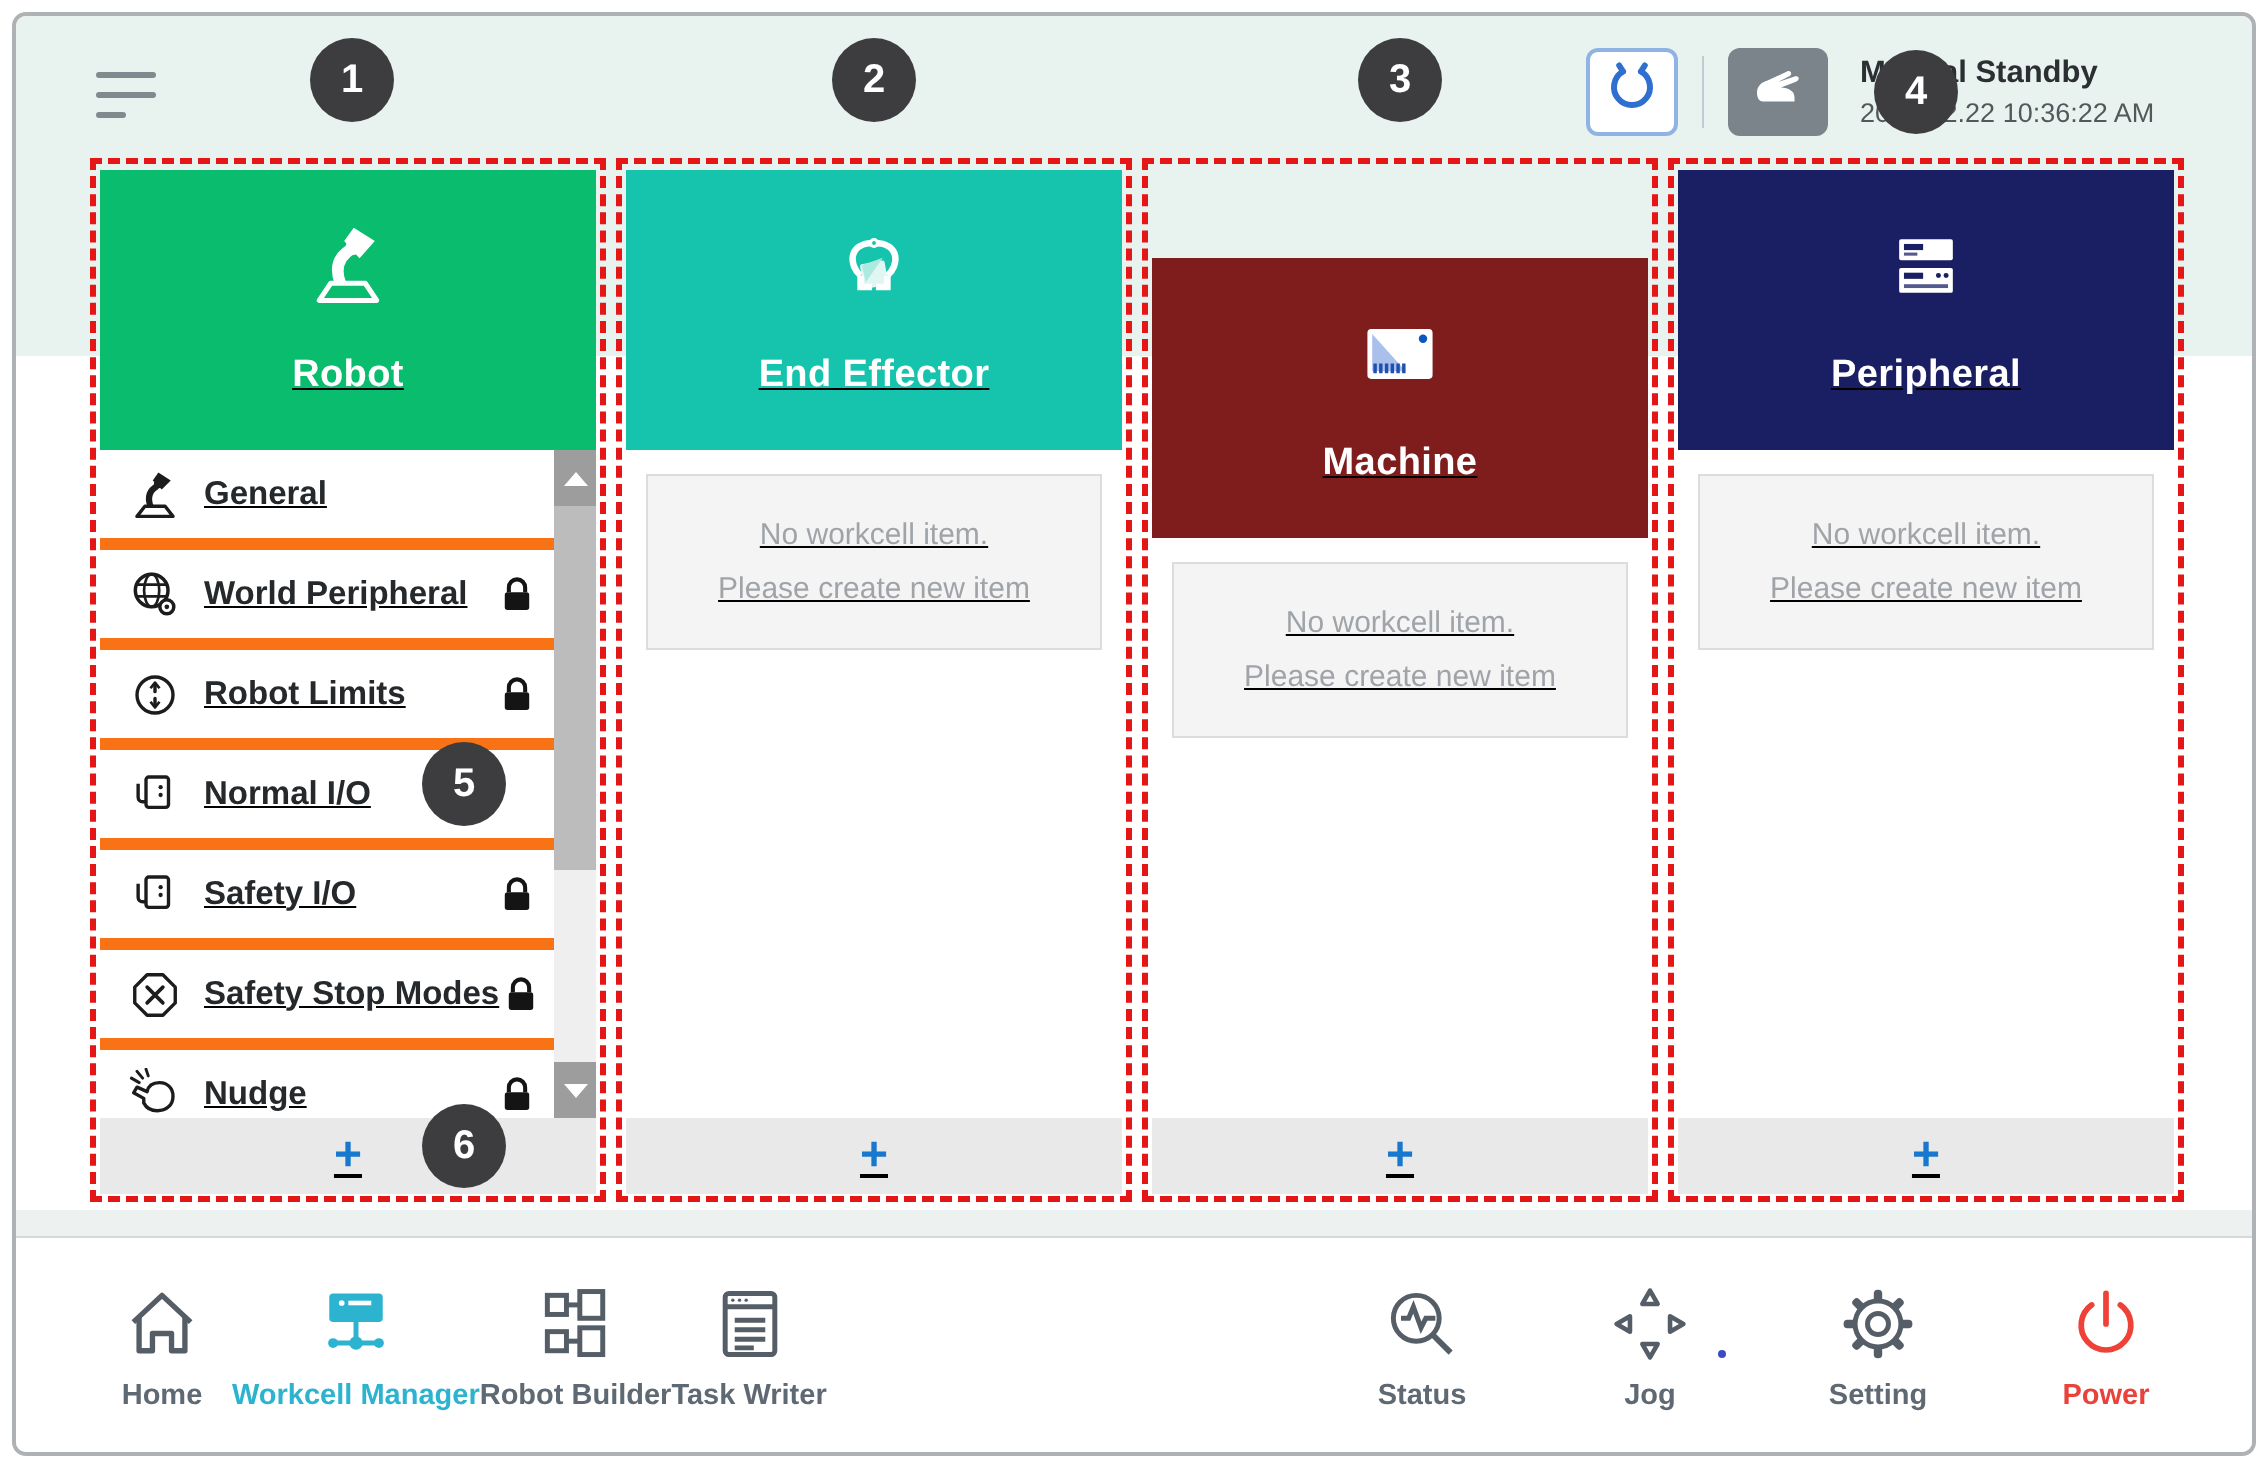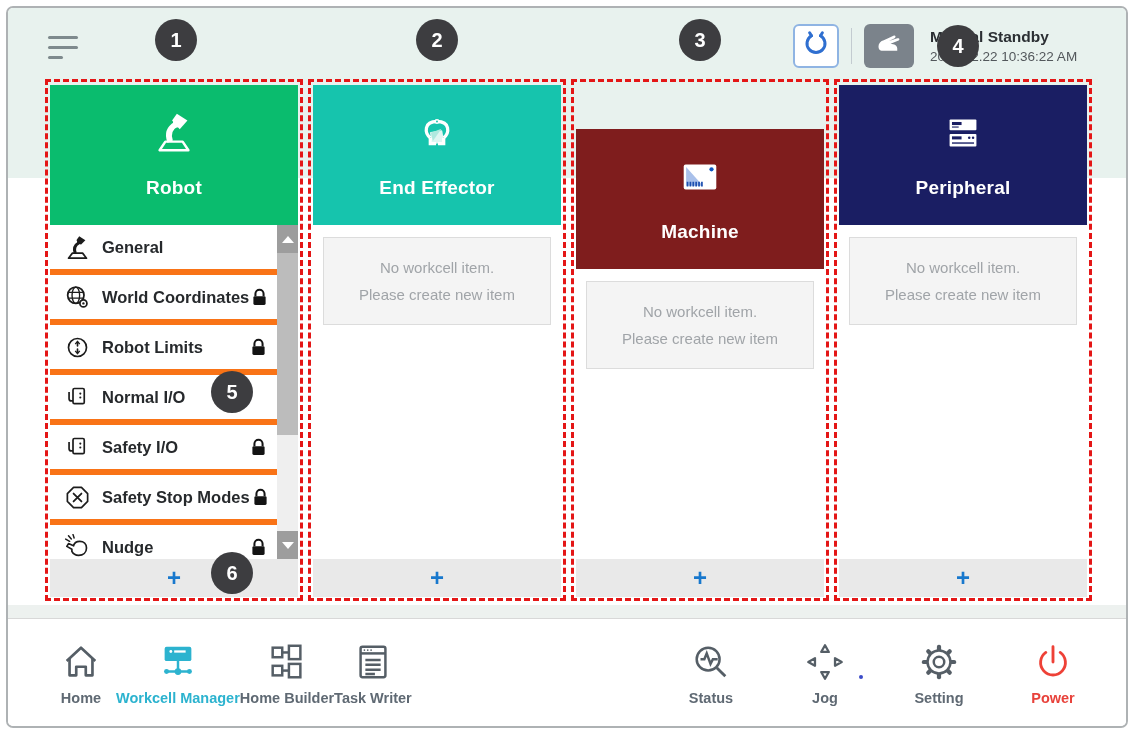--- a/index.html
+++ b/index.html
@@ -21,21 +21,21 @@
   .top-controls { position:absolute; right:28px; top:16px; display:flex; align-items:center; gap:12px; }
   .icon-btn { width:46px; height:44px; border-radius:6px; display:flex; align-items:center; justify-content:center; }
   .servo-btn { background:#fff; border:2px solid #8fb4e3; }
   .hand-btn  { background:#7b838b; width:50px; }
   .tc-divider { width:1px; height:36px; background:#c3cbd0; }
   .status-block { margin-left:4px; width:168px; }
   .mode-label { font-size:15.5px; font-weight:bold; color:#2b2f33; }
   .mode-time  { font-size:13.5px; color:#53585c; margin-top:3px; }
 
   
-  .columns { position:absolute; left:42px; top:77px; display:flex; gap:15px; }
+  .columns { position:absolute; left:42px; top:77px; display:flex; gap:15px;text-decoration:underline; }
   .col { position:relative; width:248px; height:512px; display:flex; flex-direction:column; }
   .dashed-overlay { position:absolute; left:-5px; top:-6px; right:-5px; bottom:-4px;
                     border:3px dashed #e41616; pointer-events:none; z-index:6; }
   .col-header { height:140px; display:flex; flex-direction:column; align-items:center;
                 padding-top:24px; color:#fff; flex:none; }
   .col-header .hicon { height:48px; display:flex; align-items:center; justify-content:center; }
   .col-title { margin-top:20px; font-size:19px; font-weight:bold; letter-spacing:.2px; }
   .hdr-robot { background:#0abc6e; } .hdr-ee { background:#16c4ad; }
   .hdr-machine { background:#7f1d1d;margin-top:44px; } .hdr-peripheral { background:#1a1e63; }
 
@@ -148,21 +148,21 @@
         <div class="row">
           <span class="ricon">
             <svg width="28" height="28" viewBox="0 0 48 48" fill="none" stroke="#1c1c1c">
               <circle cx="22" cy="21" r="14" stroke-width="3"></circle>
               <ellipse cx="22" cy="21" rx="6.5" ry="14" stroke-width="2.3"></ellipse>
               <path d="M9 16 h26 M9 26 h26" stroke-width="2.3"></path>
               <circle cx="35" cy="35" r="6" fill="#fff" stroke-width="3"></circle>
               <circle cx="35" cy="35" r="2" fill="#1c1c1c" stroke="none"></circle>
             </svg>
           </span>
-          <span class="rlabel">World Coordinates</span>
+          <span class="rlabel">World Peripheral</span>
           <span class="rlock">
             <svg width="19" height="19" viewBox="0 0 28 28">
               <path d="M8 12 v-3.5 a6 6 0 0 1 12 0 V12" fill="none" stroke="#141414" stroke-width="3"></path>
               <rect x="5" y="12" width="18" height="13" rx="2" fill="#141414"></rect>
             </svg>
           </span>
         </div>
 
         <div class="row">
           <span class="ricon">
@@ -364,21 +364,21 @@
         <span class="nicon">
           <svg width="42" height="42" viewBox="0 0 44 44" fill="none" stroke="#555e66" stroke-width="2.6">
             <rect x="7" y="7" width="10" height="10"></rect>
             <path d="M17 12 h7"></path>
             <rect x="24" y="5" width="12" height="14"></rect>
             <rect x="7" y="26" width="10" height="10"></rect>
             <path d="M17 31 h7"></path>
             <rect x="24" y="24" width="12" height="14"></rect>
           </svg>
         </span>
-        <span class="nlabel">Home Builder</span>
+        <span class="nlabel">Robot Builder</span>
       </div>
       <div class="nav-item">
         <span class="nicon">
           <svg width="42" height="42" viewBox="0 0 44 44" fill="none" stroke="#555e66" stroke-width="2.6">
             <rect x="9" y="6" width="26" height="32" rx="2"></rect>
             <path d="M9 13 h26"></path>
             <circle cx="13" cy="9.5" r="0.9" fill="#555e66" stroke="none"></circle>
             <circle cx="16.5" cy="9.5" r="0.9" fill="#555e66" stroke="none"></circle>
             <circle cx="20" cy="9.5" r="0.9" fill="#555e66" stroke="none"></circle>
             <path d="M14 20 h16 M14 25 h16 M14 30 h16 M14 34.5 h10"></path>

